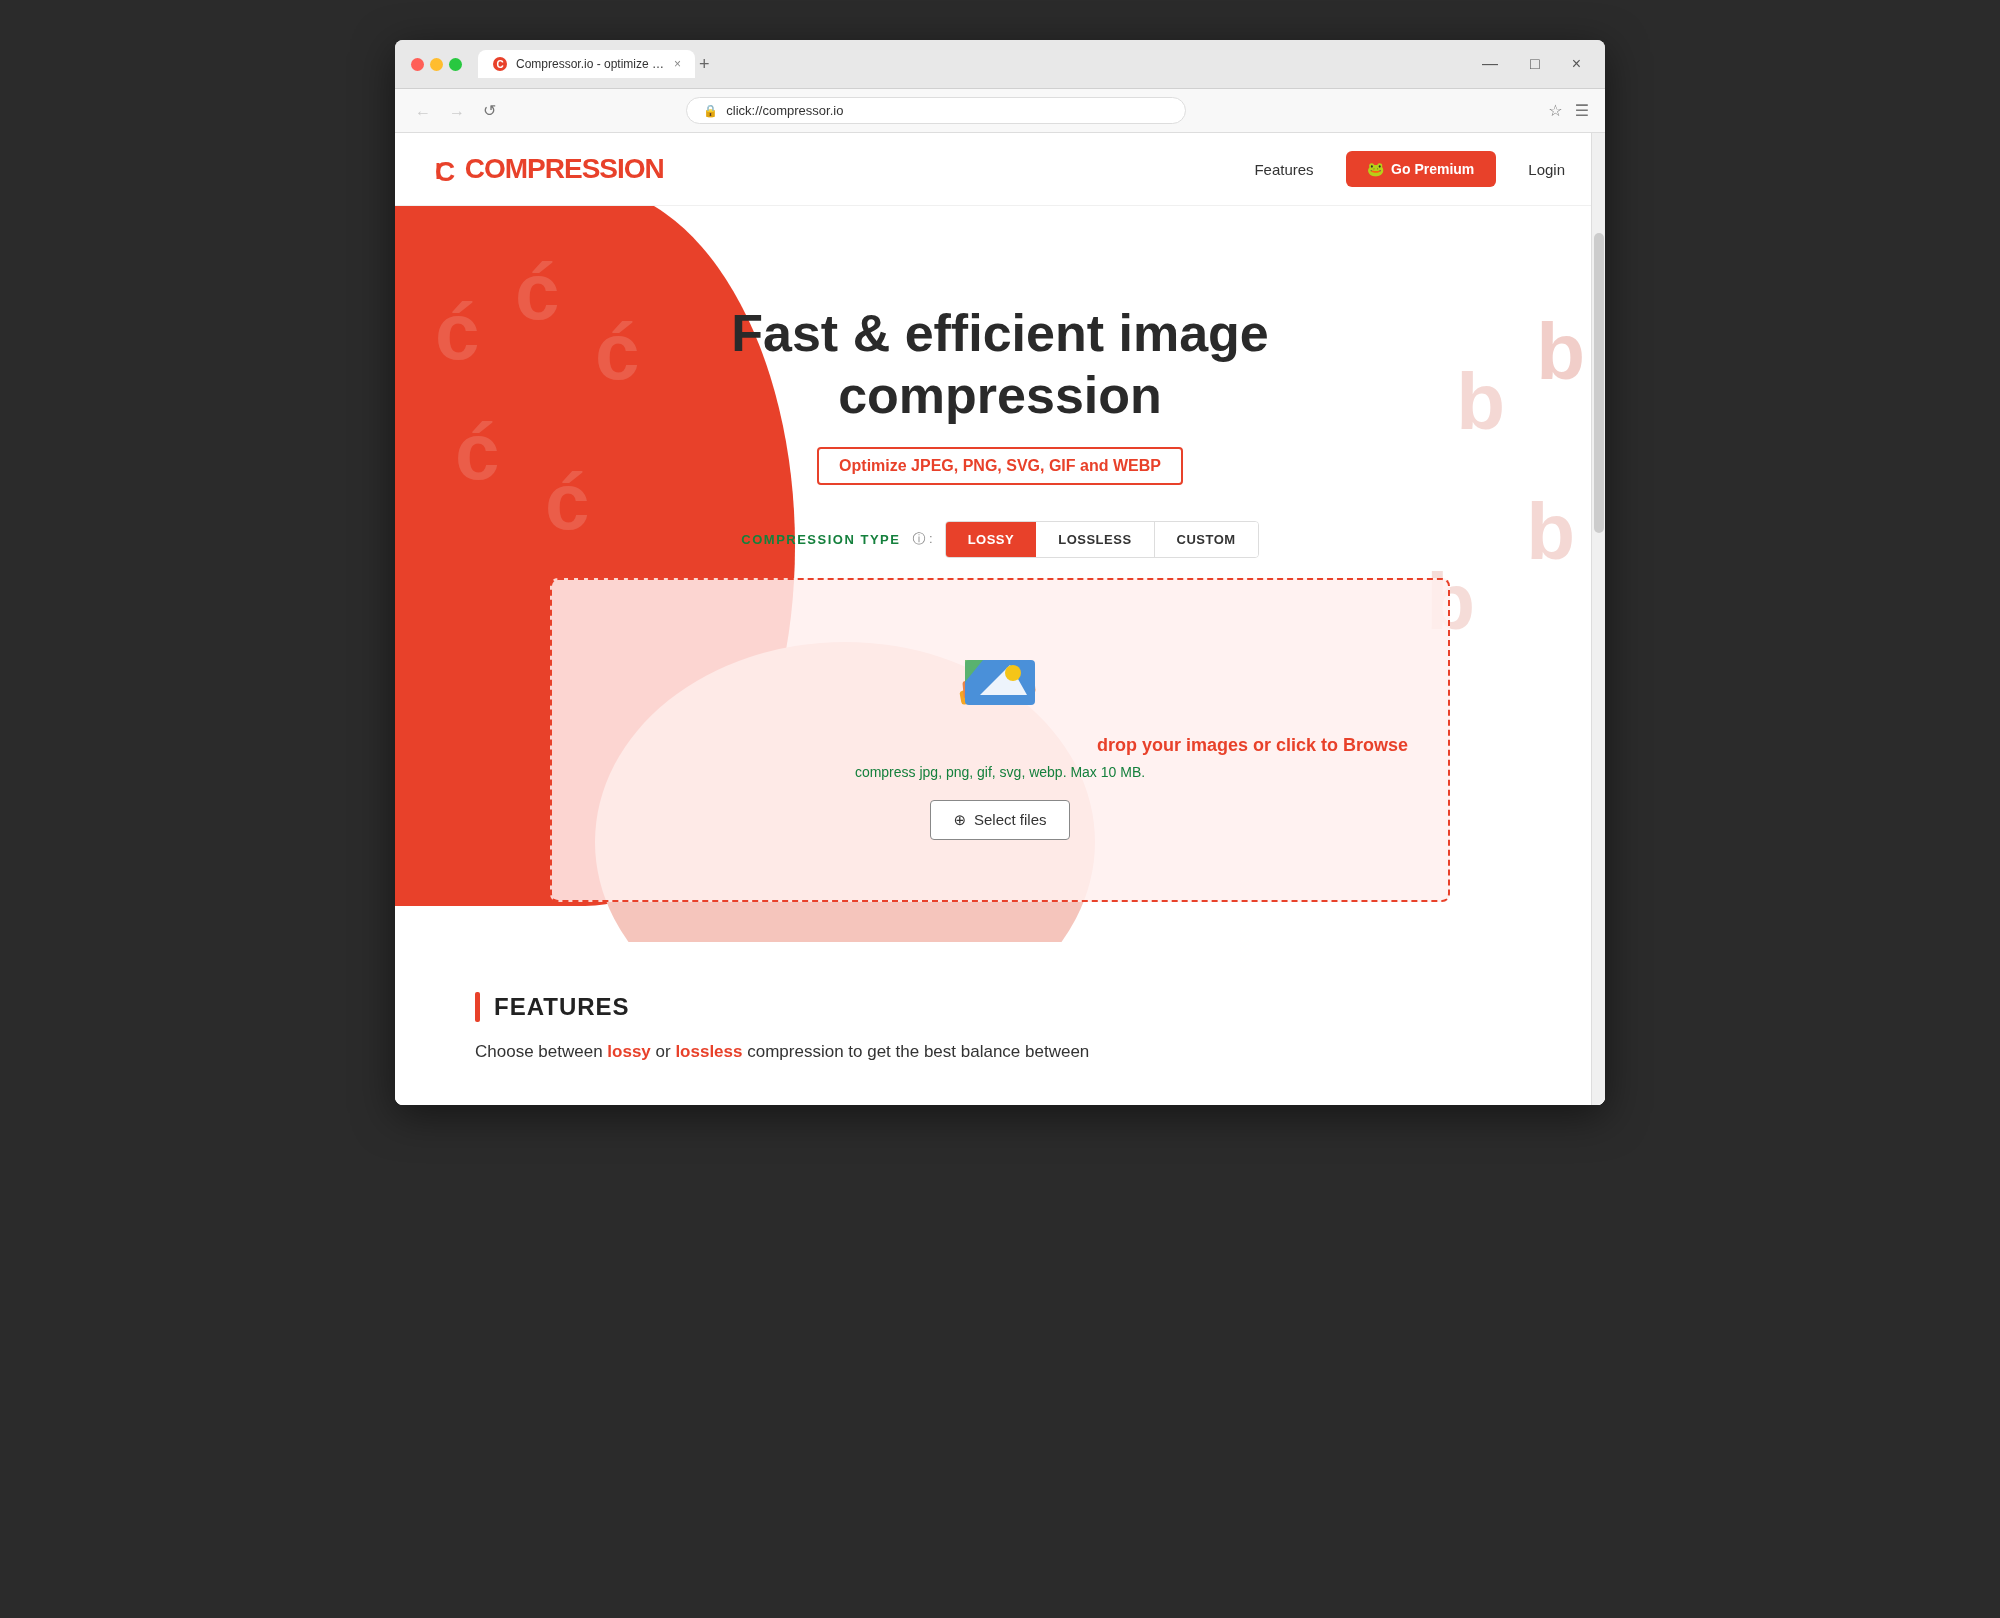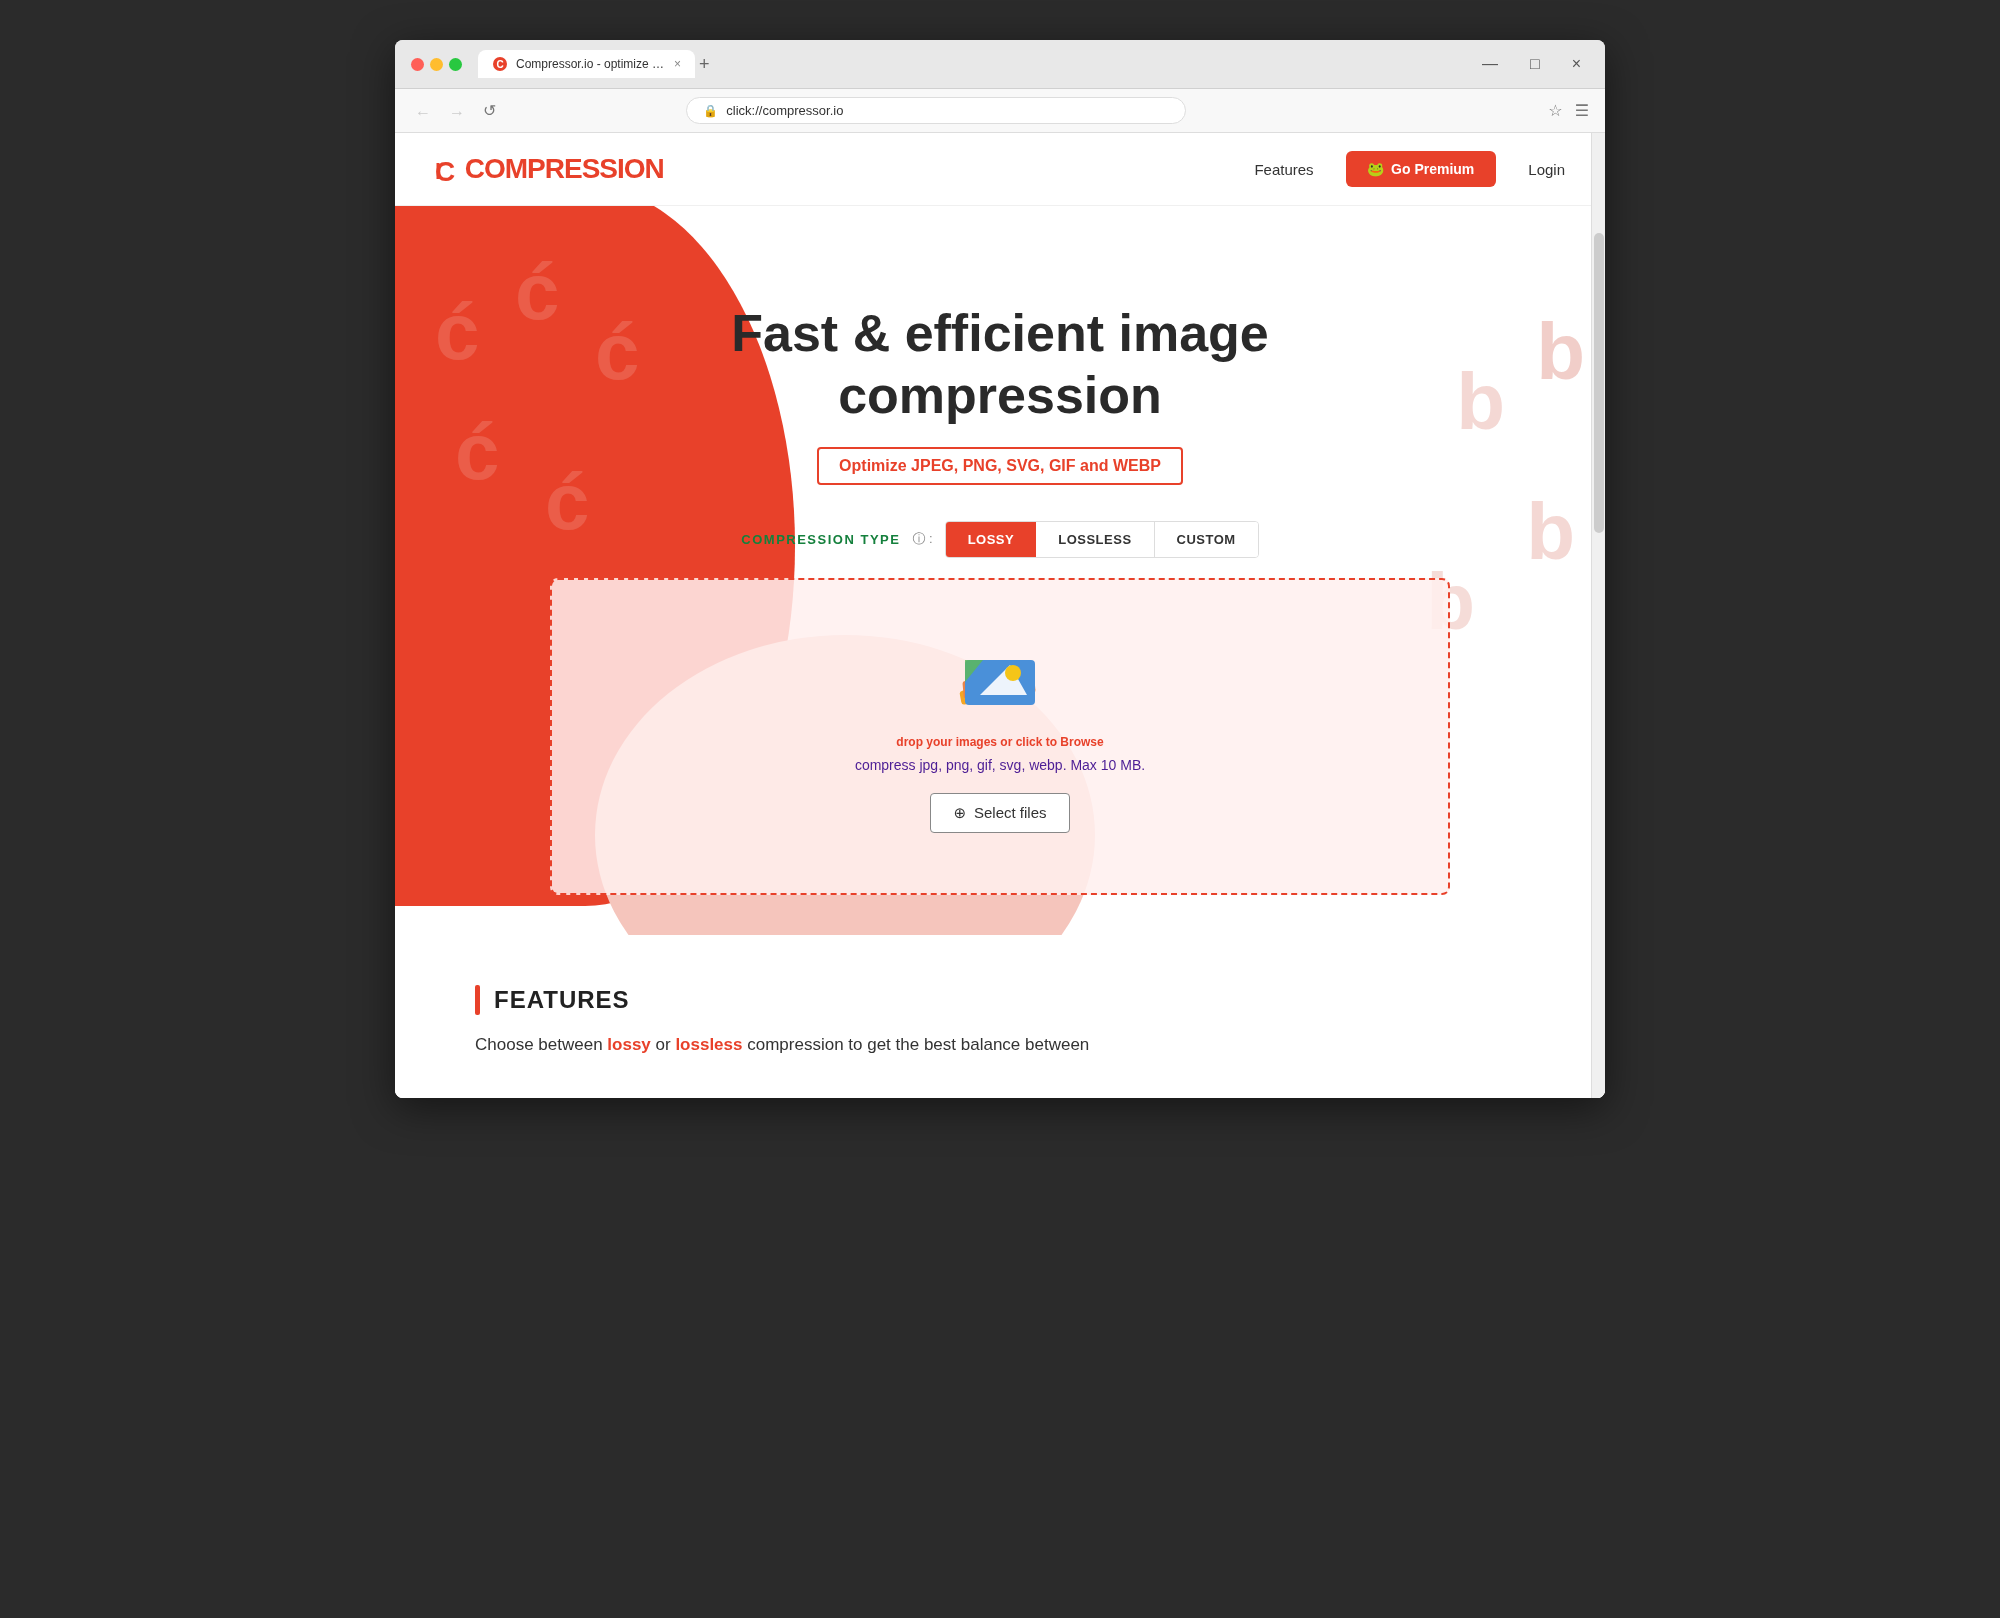--- a/index.html
+++ b/index.html
@@ -64,22 +64,22 @@
     .compression-label { font-size: 13px; font-weight: 700; letter-spacing: 1.5px; color: #15803d; }
     .compression-info { color: #888; font-size: 13px; }
     .compression-btns { display: flex; border: 1px solid #ddd; border-radius: 4px; overflow: hidden; }
     .comp-btn { padding: 10px 22px; font-size: 13px; font-weight: 600; border: none; cursor: pointer; letter-spacing: 0.5px; }
     .comp-btn.active { background: #e8412a; color: #fff; }
     .comp-btn.inactive { background: #fff; color: #333; }
     .comp-btn.inactive:not(:last-child) { border-right: 1px solid #ddd; }
 
     
     .drop-zone { position: relative; z-index: 2; margin: 0 auto; max-width: 900px; background: rgba(255,240,238,0.85); border: 2.5px dashed #e8412a; border-radius: 8px; padding: 60px 40px; text-align: center; }
-    .drop-title { color: #e8412a; font-size: 12px; font-weight: 600; margin-bottom: 8px; }
-    .drop-subtitle { color: #4c1d95; font-size: 14px; margin-bottom: 20px; }
+    .drop-title { color: #e8412a; font-size: 18px; font-weight: 600; margin-bottom: 8px; text-align: right; }
+    .drop-subtitle { color: #15803d; font-size: 14px; margin-bottom: 20px; }
     .select-files-btn { display: inline-flex; align-items: center; gap: 8px; border: 1.5px solid #888; border-radius: 4px; padding: 10px 22px; font-size: 15px; color: #333; background: #fff; cursor: pointer; }
 
     
     .features-section { background: #fff; padding: 50px 80px 40px; border-top: 4px solid #e8412a; margin-top: -4px; }
     .features-title { font-size: 24px; font-weight: 800; color: #222; letter-spacing: 1px; margin-bottom: 16px; display: flex; align-items: center; gap: 0; }
     .features-title::before { content: ''; display: inline-block; width: 5px; height: 30px; background: #e8412a; margin-right: 14px; border-radius: 2px; }
     .features-desc { font-size: 17px; color: #333; line-height: 1.6; }
     .features-desc .lossy { color: #e8412a; font-weight: 700; }
     .features-desc .lossless { color: #e8412a; font-weight: 700; }
 

